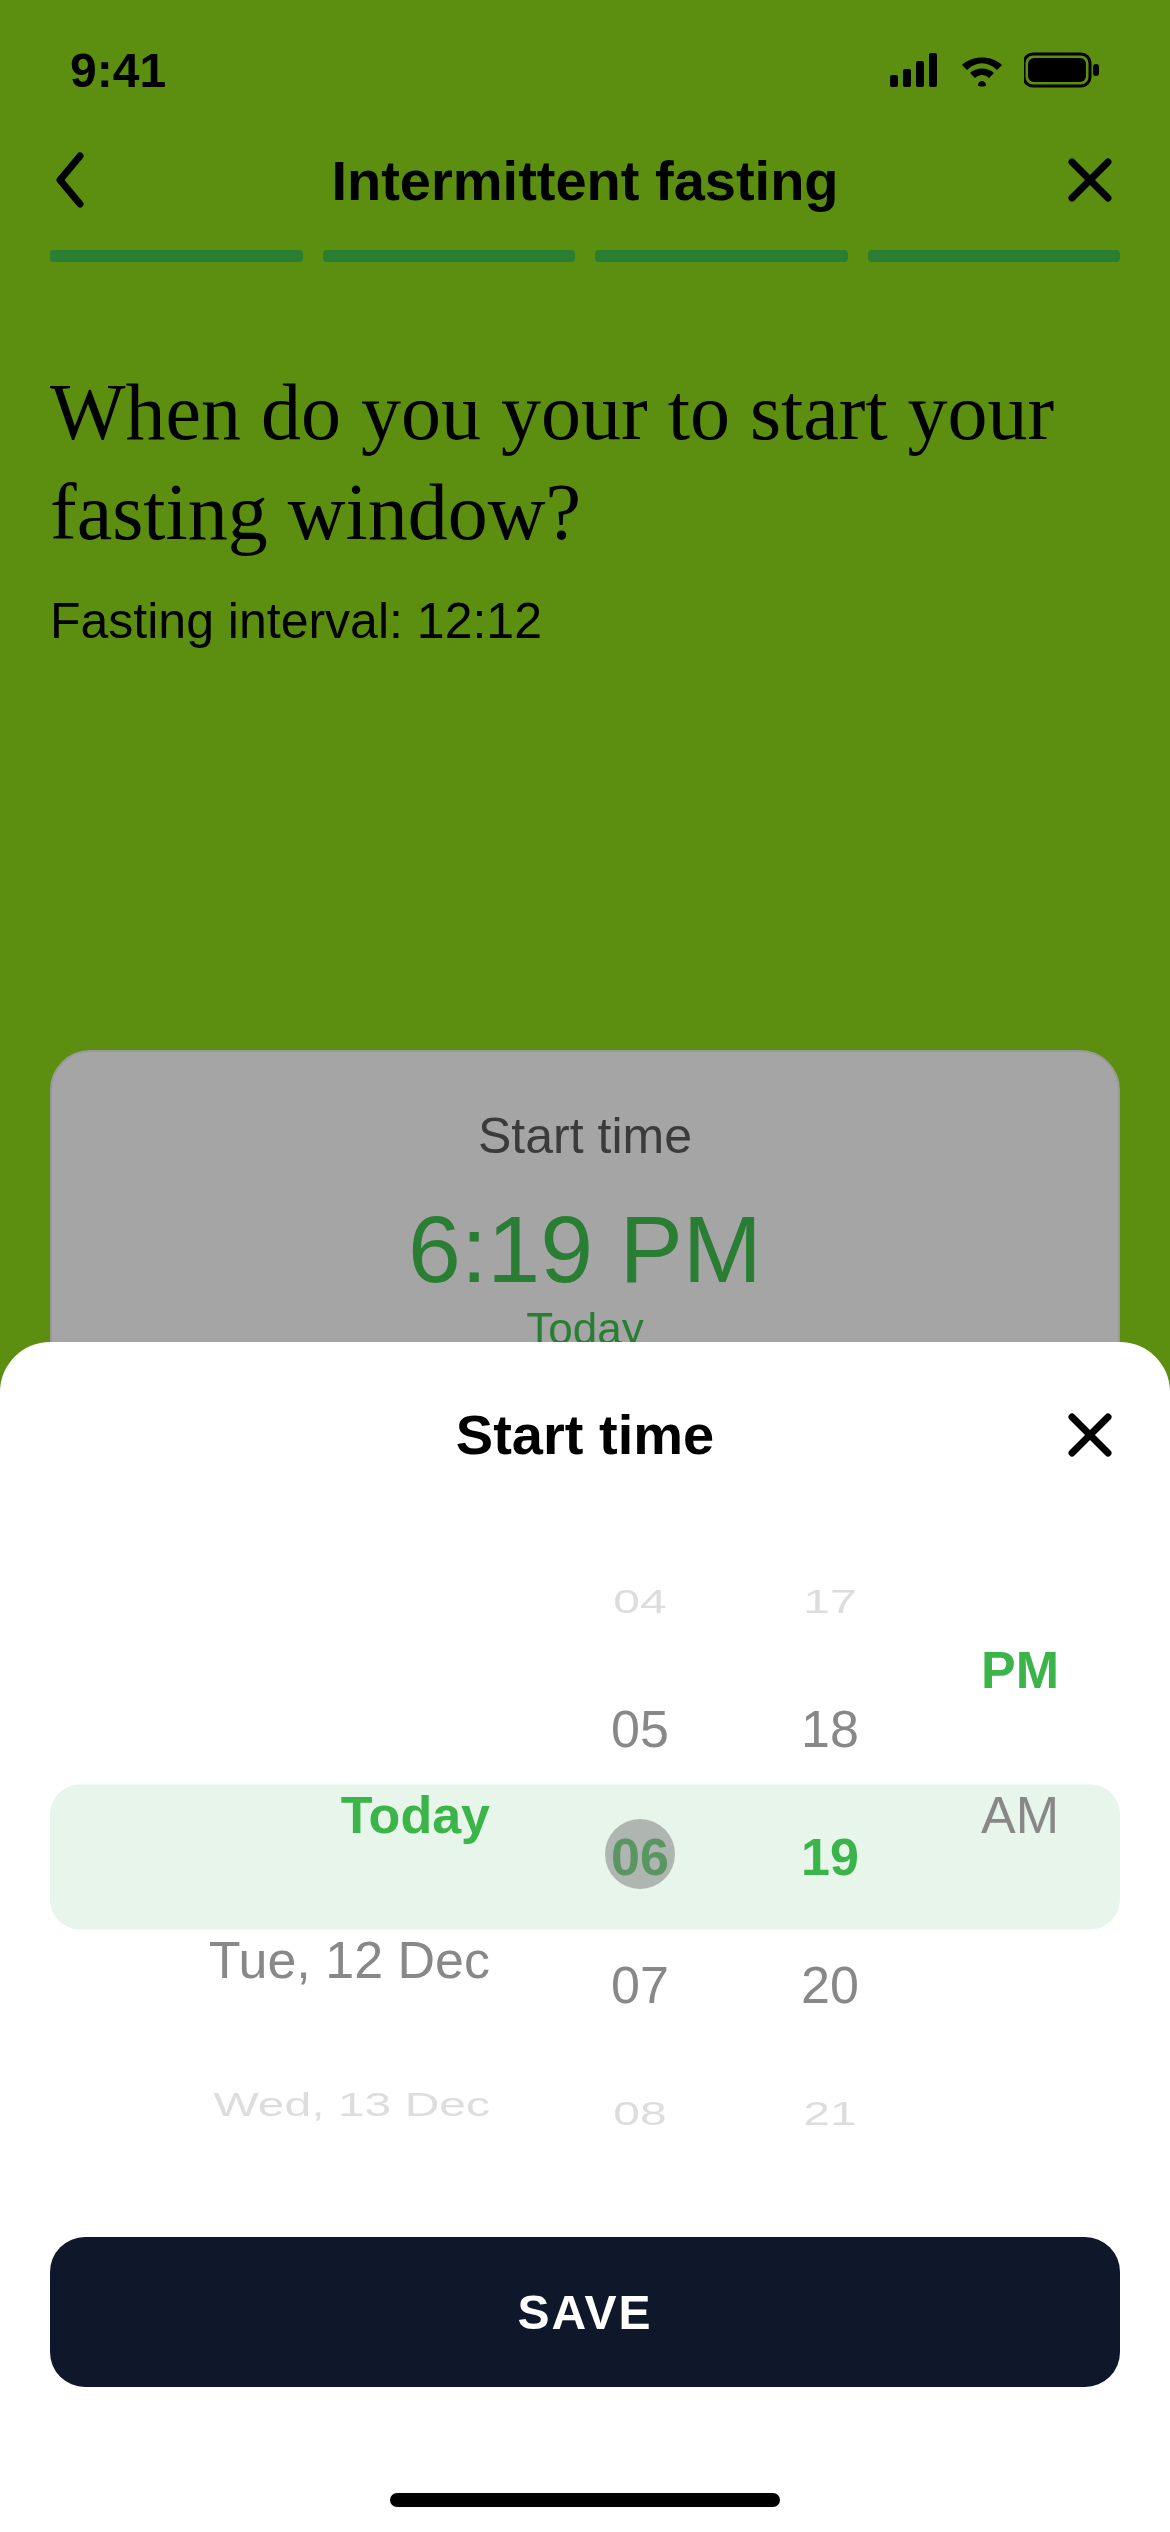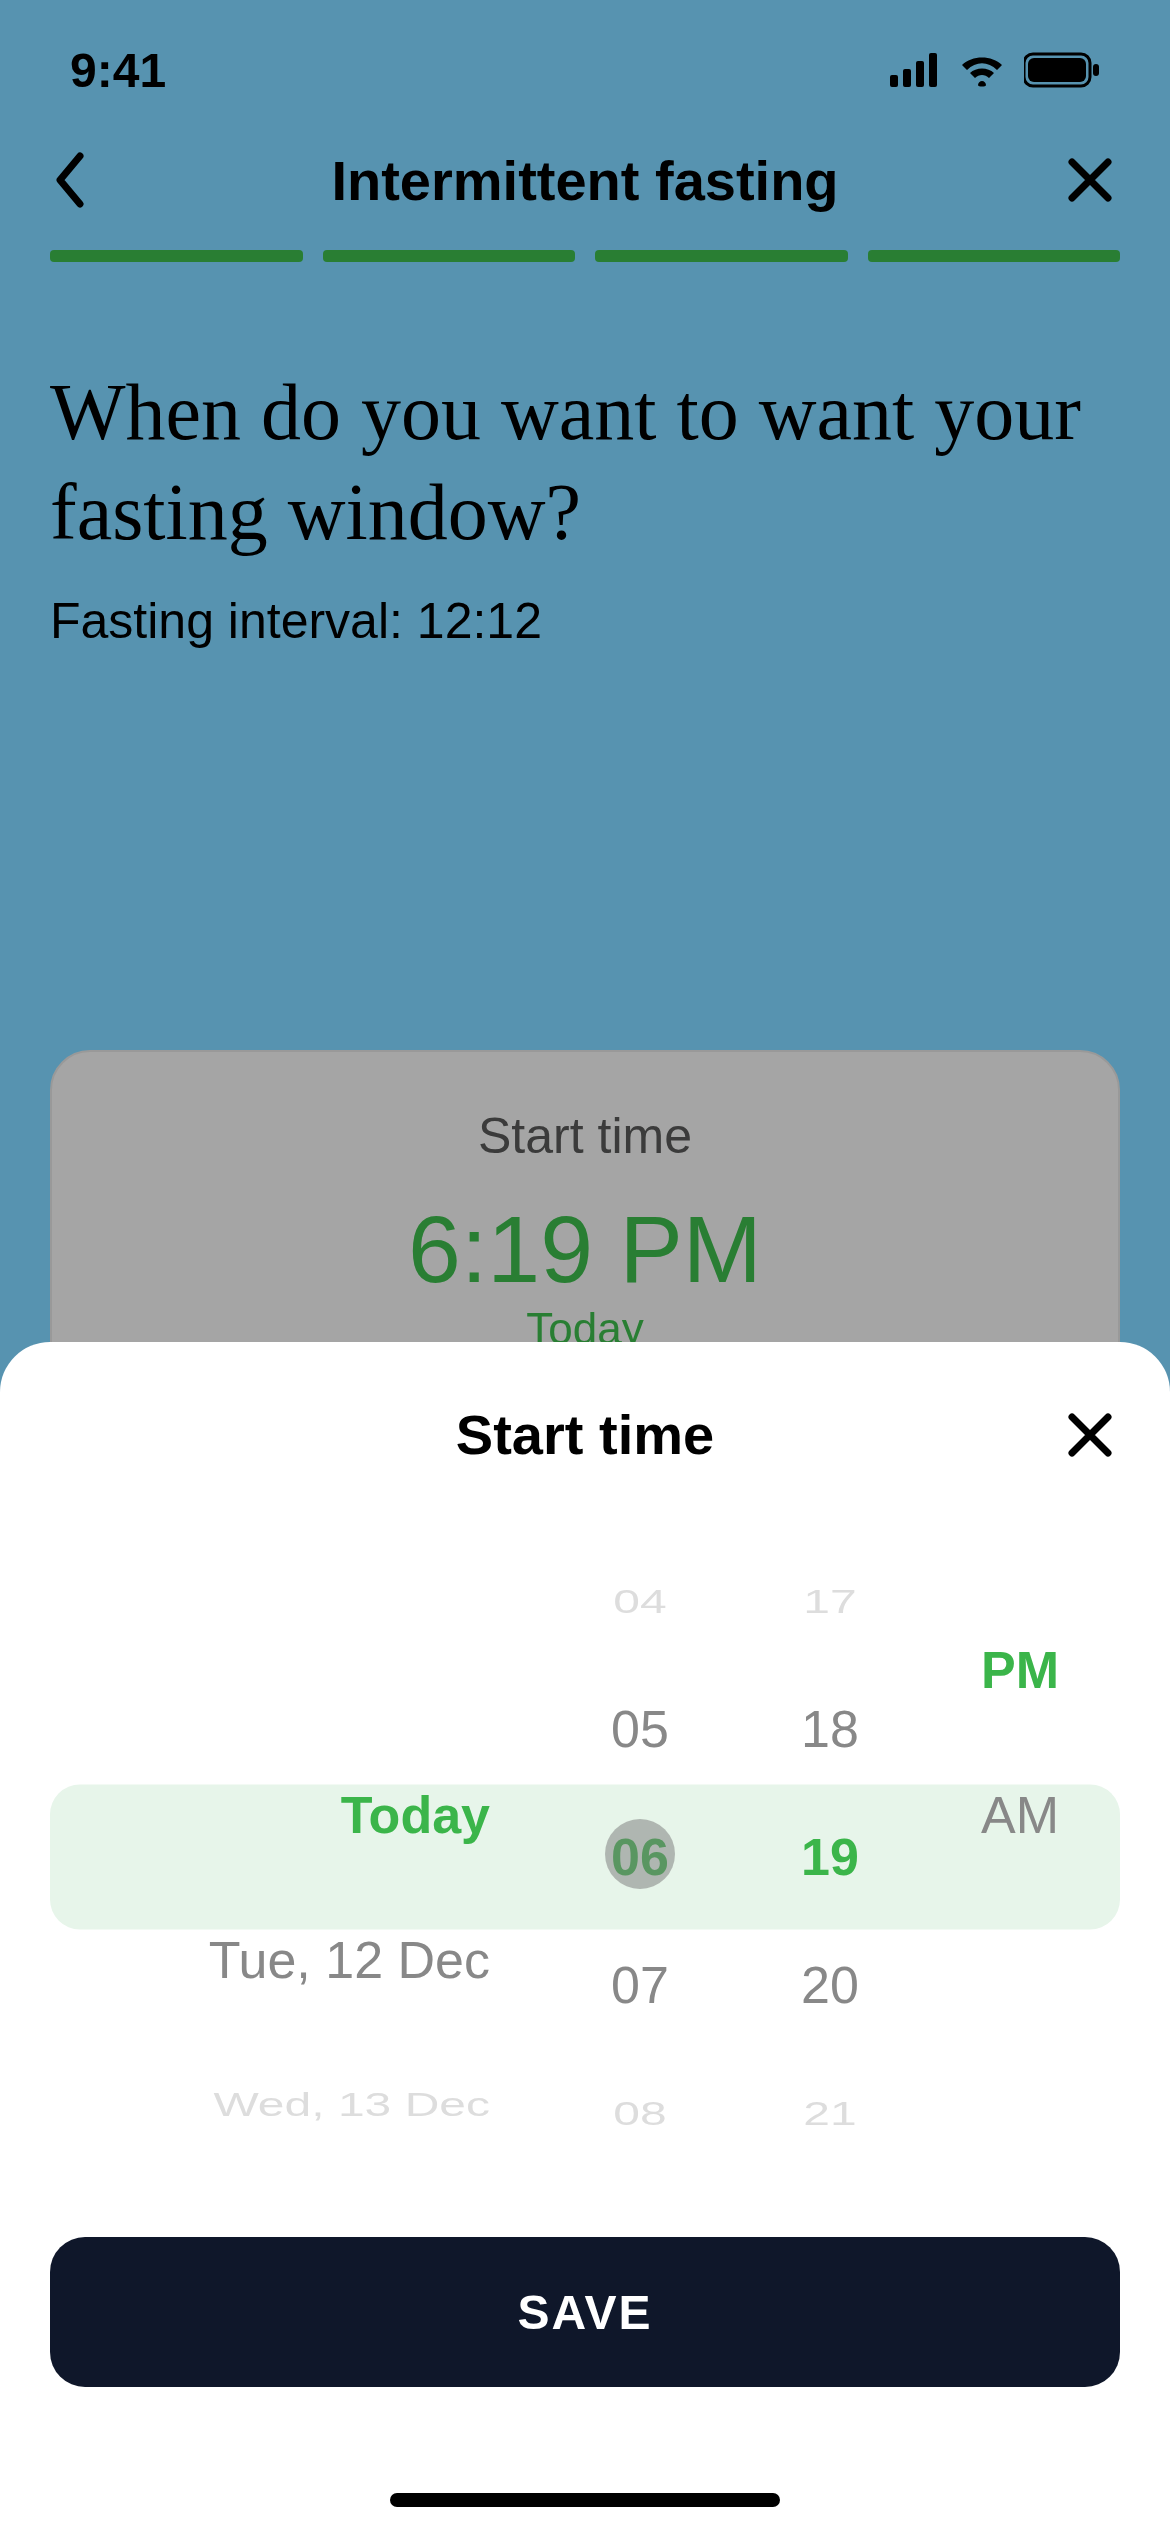--- a/index.html
+++ b/index.html
@@ -12,21 +12,21 @@
       width: 1170px;
       height: 2532px;
       font-family: -apple-system, BlinkMacSystemFont, 'Segoe UI', sans-serif;
       background: #f5f5f5;
       position: relative;
       overflow: hidden;
     }
     .background {
       position: absolute;
       inset: 0;
-      background: #7dd3fc;
+      background: #84cc16;
     }
     .dimmer {
       position: absolute;
       inset: 0;
       background: rgba(0,0,0,0.3);
       z-index: 10;
     }
     .status-bar {
       display: flex;
       justify-content: space-between;
@@ -296,21 +296,21 @@
   </div>
 
   <div class="progress-bar">
     <div class="progress-segment"></div>
     <div class="progress-segment"></div>
     <div class="progress-segment"></div>
     <div class="progress-segment"></div>
   </div>
 
   <div class="content">
-    <div class="question">When do you want to want your fasting window?</div>
+    <div class="question">When do you your to start your fasting window?</div>
     <div class="subtitle">Fasting interval: 12:12</div>
   </div>
 
   <div class="time-card">
     <div class="time-card-label">Start time</div>
     <div class="time-card-value">6:19 PM</div>
     <div class="time-card-day">Today</div>
   </div>
 </div>
 

